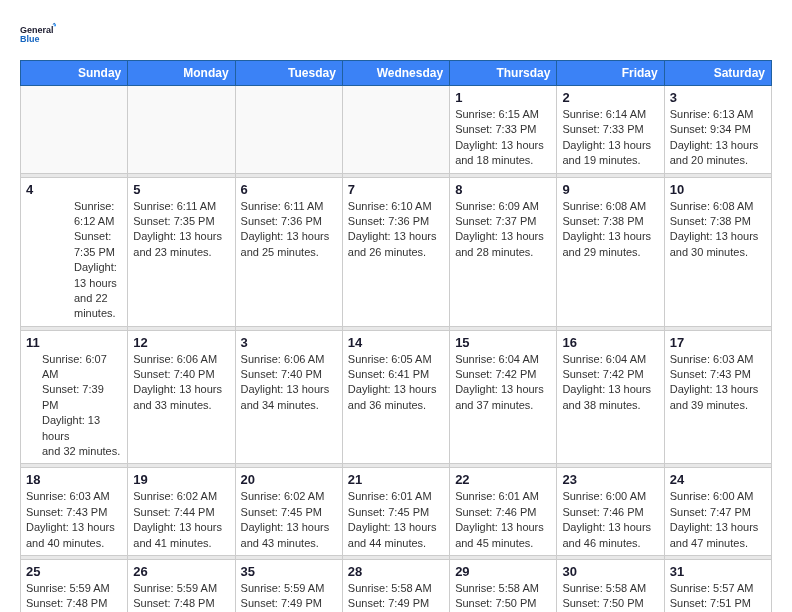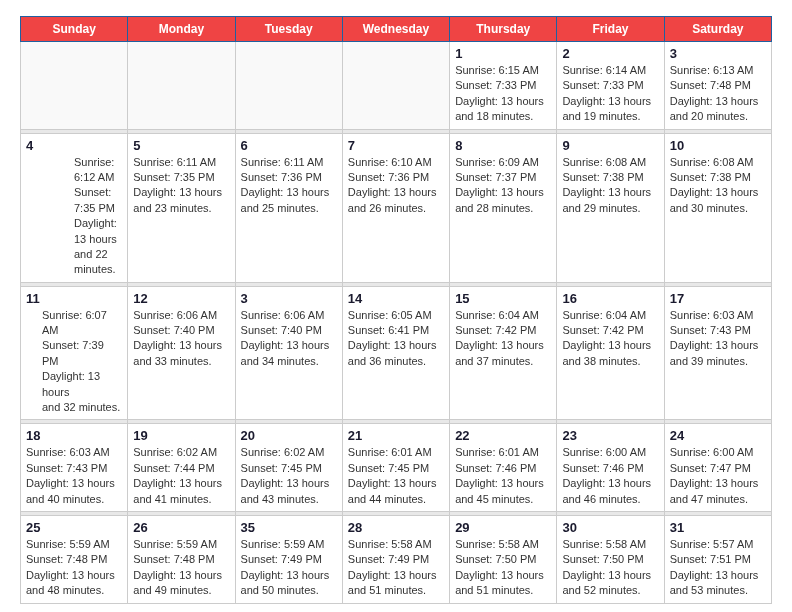--- a/index.html
+++ b/index.html
@@ -37,26 +37,26 @@
       font-size: 14px;
       color: #333;
       margin-top: 2px;
     }
     .calendar {
       width: 100%;
       border-collapse: collapse;
       border: 1px solid #ccc;
     }
     .calendar th {
-      background-color: #ef4444;
+      background-color: #3b82f6;
       color: #fff;
       font-size: 12px;
       font-weight: bold;
       padding: 5px 6px;
-      text-align: center;
+      text-align: right;
       border: 1px solid #2060a0;
     }
     .calendar td {
       width: calc(100% / 7);
       vertical-align: top;
       padding: 4px 5px;
       border: 1px solid #ccc;
       font-size: 10px;
       color: #222;
       background: #fff;
@@ -80,20 +80,34 @@
       height: 4px;
       background: #e8e8e8;
       border: 1px solid #ccc;
       padding: 0;
     }
   </style>
 </head>
 <body>
 
 <div class="page">
+  <div class="header">
+    <div class="logo">
+    <svg width="36" height="36" viewBox="0 0 80 50" xmlns="http://www.w3.org/2000/svg">
+      <text x="0" y="22" font-size="20" font-weight="bold" fill="#1a1a2e" font-family="Arial">General</text>
+      <text x="0" y="42" font-size="20" font-weight="bold" fill="#1565c0" font-family="Arial">Blue</text>
+      <polygon points="72,4 80,4 76,0" fill="#1565c0"></polygon>
+      <polygon points="74,8 80,8 80,2" fill="#3399ff"></polygon>
+    </svg>
+  </div>
+    <div class="title-block">
+      <div class="main-title"></div>
+      <div class="subtitle"></div>
+    </div>
+  </div>
 
   <table class="calendar">
     <thead>
       <tr>
       <th>Sunday</th>
           <th>Monday</th>
           <th>Tuesday</th>
           <th>Wednesday</th>
           <th>Thursday</th>
           <th>Friday</th>
@@ -116,21 +130,21 @@
           <td>
             <div class="day-number">2</div>
             <div class="day-info" style="white-space: pre-line;">Sunrise: 6:14 AM
 Sunset: 7:33 PM
 Daylight: 13 hours
 and 19 minutes.</div>
           </td>
           <td>
             <div class="day-number">3</div>
             <div class="day-info" style="white-space: pre-line;">Sunrise: 6:13 AM
-Sunset: 7:48 PM
+Sunset: 9:34 PM
 Daylight: 13 hours
 and 20 minutes.</div>
           </td>
         </tr>
         <tr class="row-spacer">
           <td></td>
           <td></td>
           <td></td>
           <td></td>
           <td></td>

